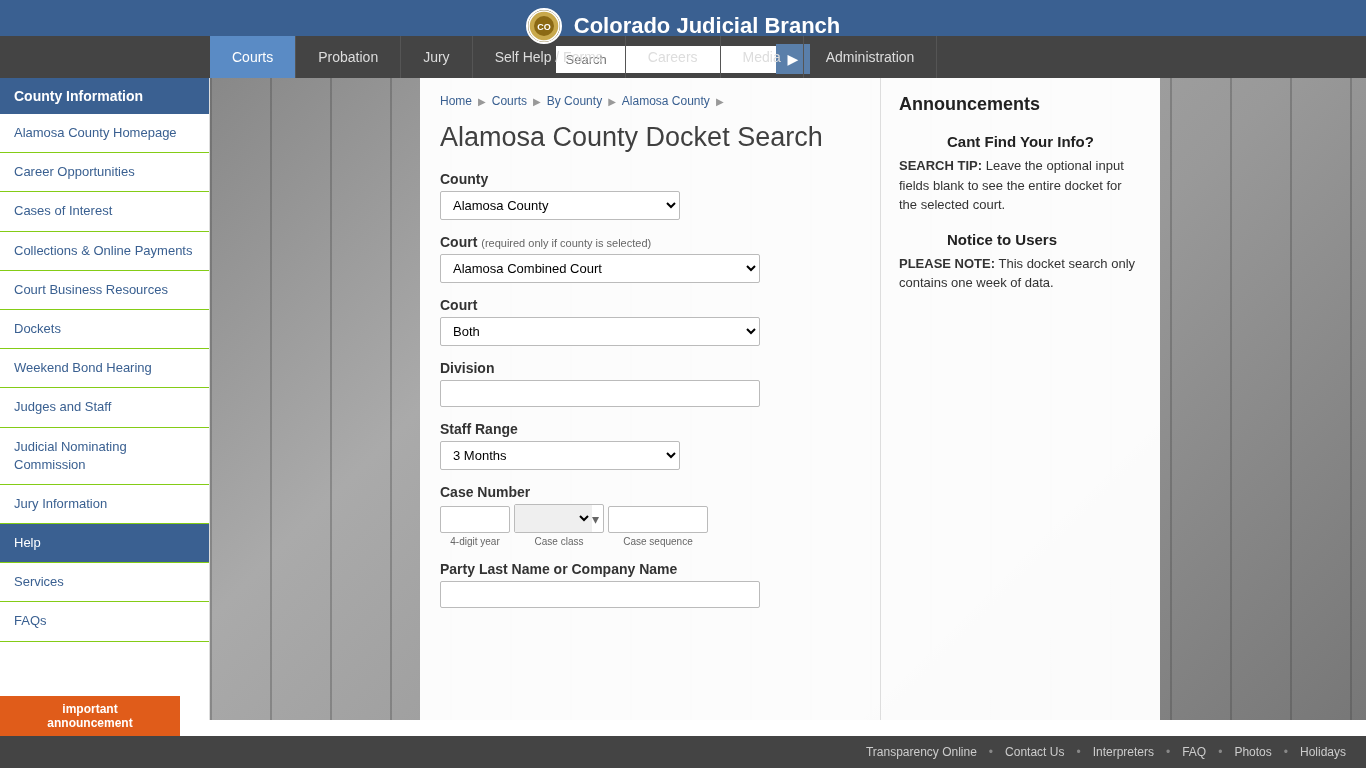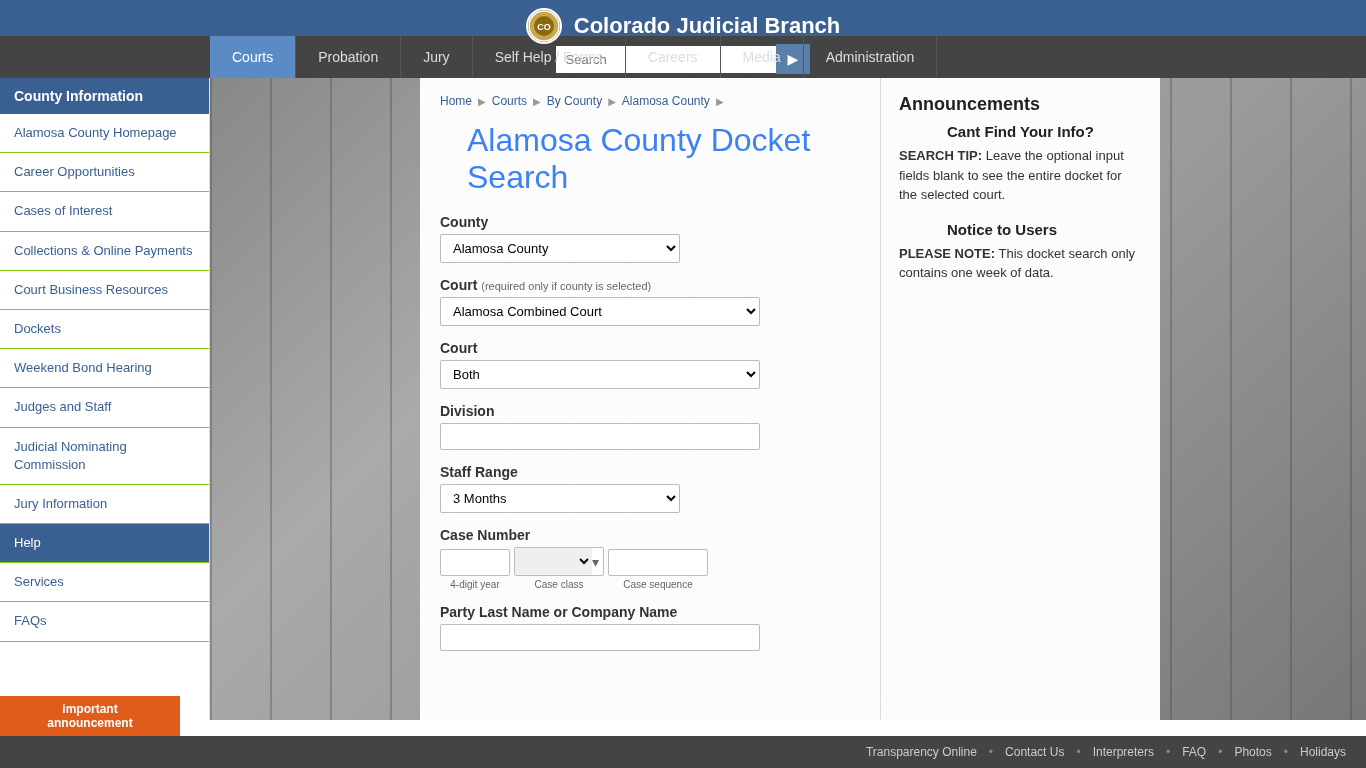--- a/index.html
+++ b/index.html
@@ -126,21 +126,21 @@
 
     
     .breadcrumb {
       display: flex; align-items: center; gap: 6px;
       font-size: 12px; color: #3a6091;
       margin-bottom: 14px;
     }
     .breadcrumb span { cursor: pointer; }
     .breadcrumb .arrow { color: #999; font-size: 10px; }
 
-    .page-title { font-size: 32px; font-weight: normal; color: #3b82f6; margin-bottom: 18px; margin-left: 27px; }
+    .page-title { font-size: 27px; font-weight: normal; color: #404040; margin-bottom: 18px; }
 
     .form-group { margin-bottom: 14px; }
     .form-label { font-size: 14px; font-weight: bold; margin-bottom: 4px; display: block; }
     .form-label-sub { font-size: 11px; font-weight: normal; color: #666; }
     .form-select {
       width: 240px; padding: 5px 8px;
       border: 1px solid #bbb; border-radius: 2px;
       font-size: 13px; background: #fff;
       cursor: pointer;
     }
@@ -162,21 +162,21 @@
     .case-num-class select { border: none; outline: none; font-size: 13px; width: 100%; padding: 5px 4px; }
 
     
     .right-panel {
       background: rgba(255,255,255,0.97);
       width: 280px;
       padding: 16px 18px;
       border-left: 1px solid #ddd;
       overflow-y: auto;
     }
-    .panel-heading { font-size: 18px; font-weight: bold; margin-bottom: 8px; color: #222; }
+    .panel-heading { font-size: 18px; font-weight: bold; margin-bottom: 18px; color: #222; }
     .panel-subheading { font-size: 15px; font-weight: bold; color: #222; margin-bottom: 6px; margin-left: 48px; }
     .panel-tip-label { font-weight: bold; font-size: 13px; }
     .panel-text { font-size: 13px; line-height: 1.5; color: #333; }
     .panel-section { margin-bottom: 16px; }
 
     
     .footer {
       background: #444;
       color: #ccc;
       height: 32px;

